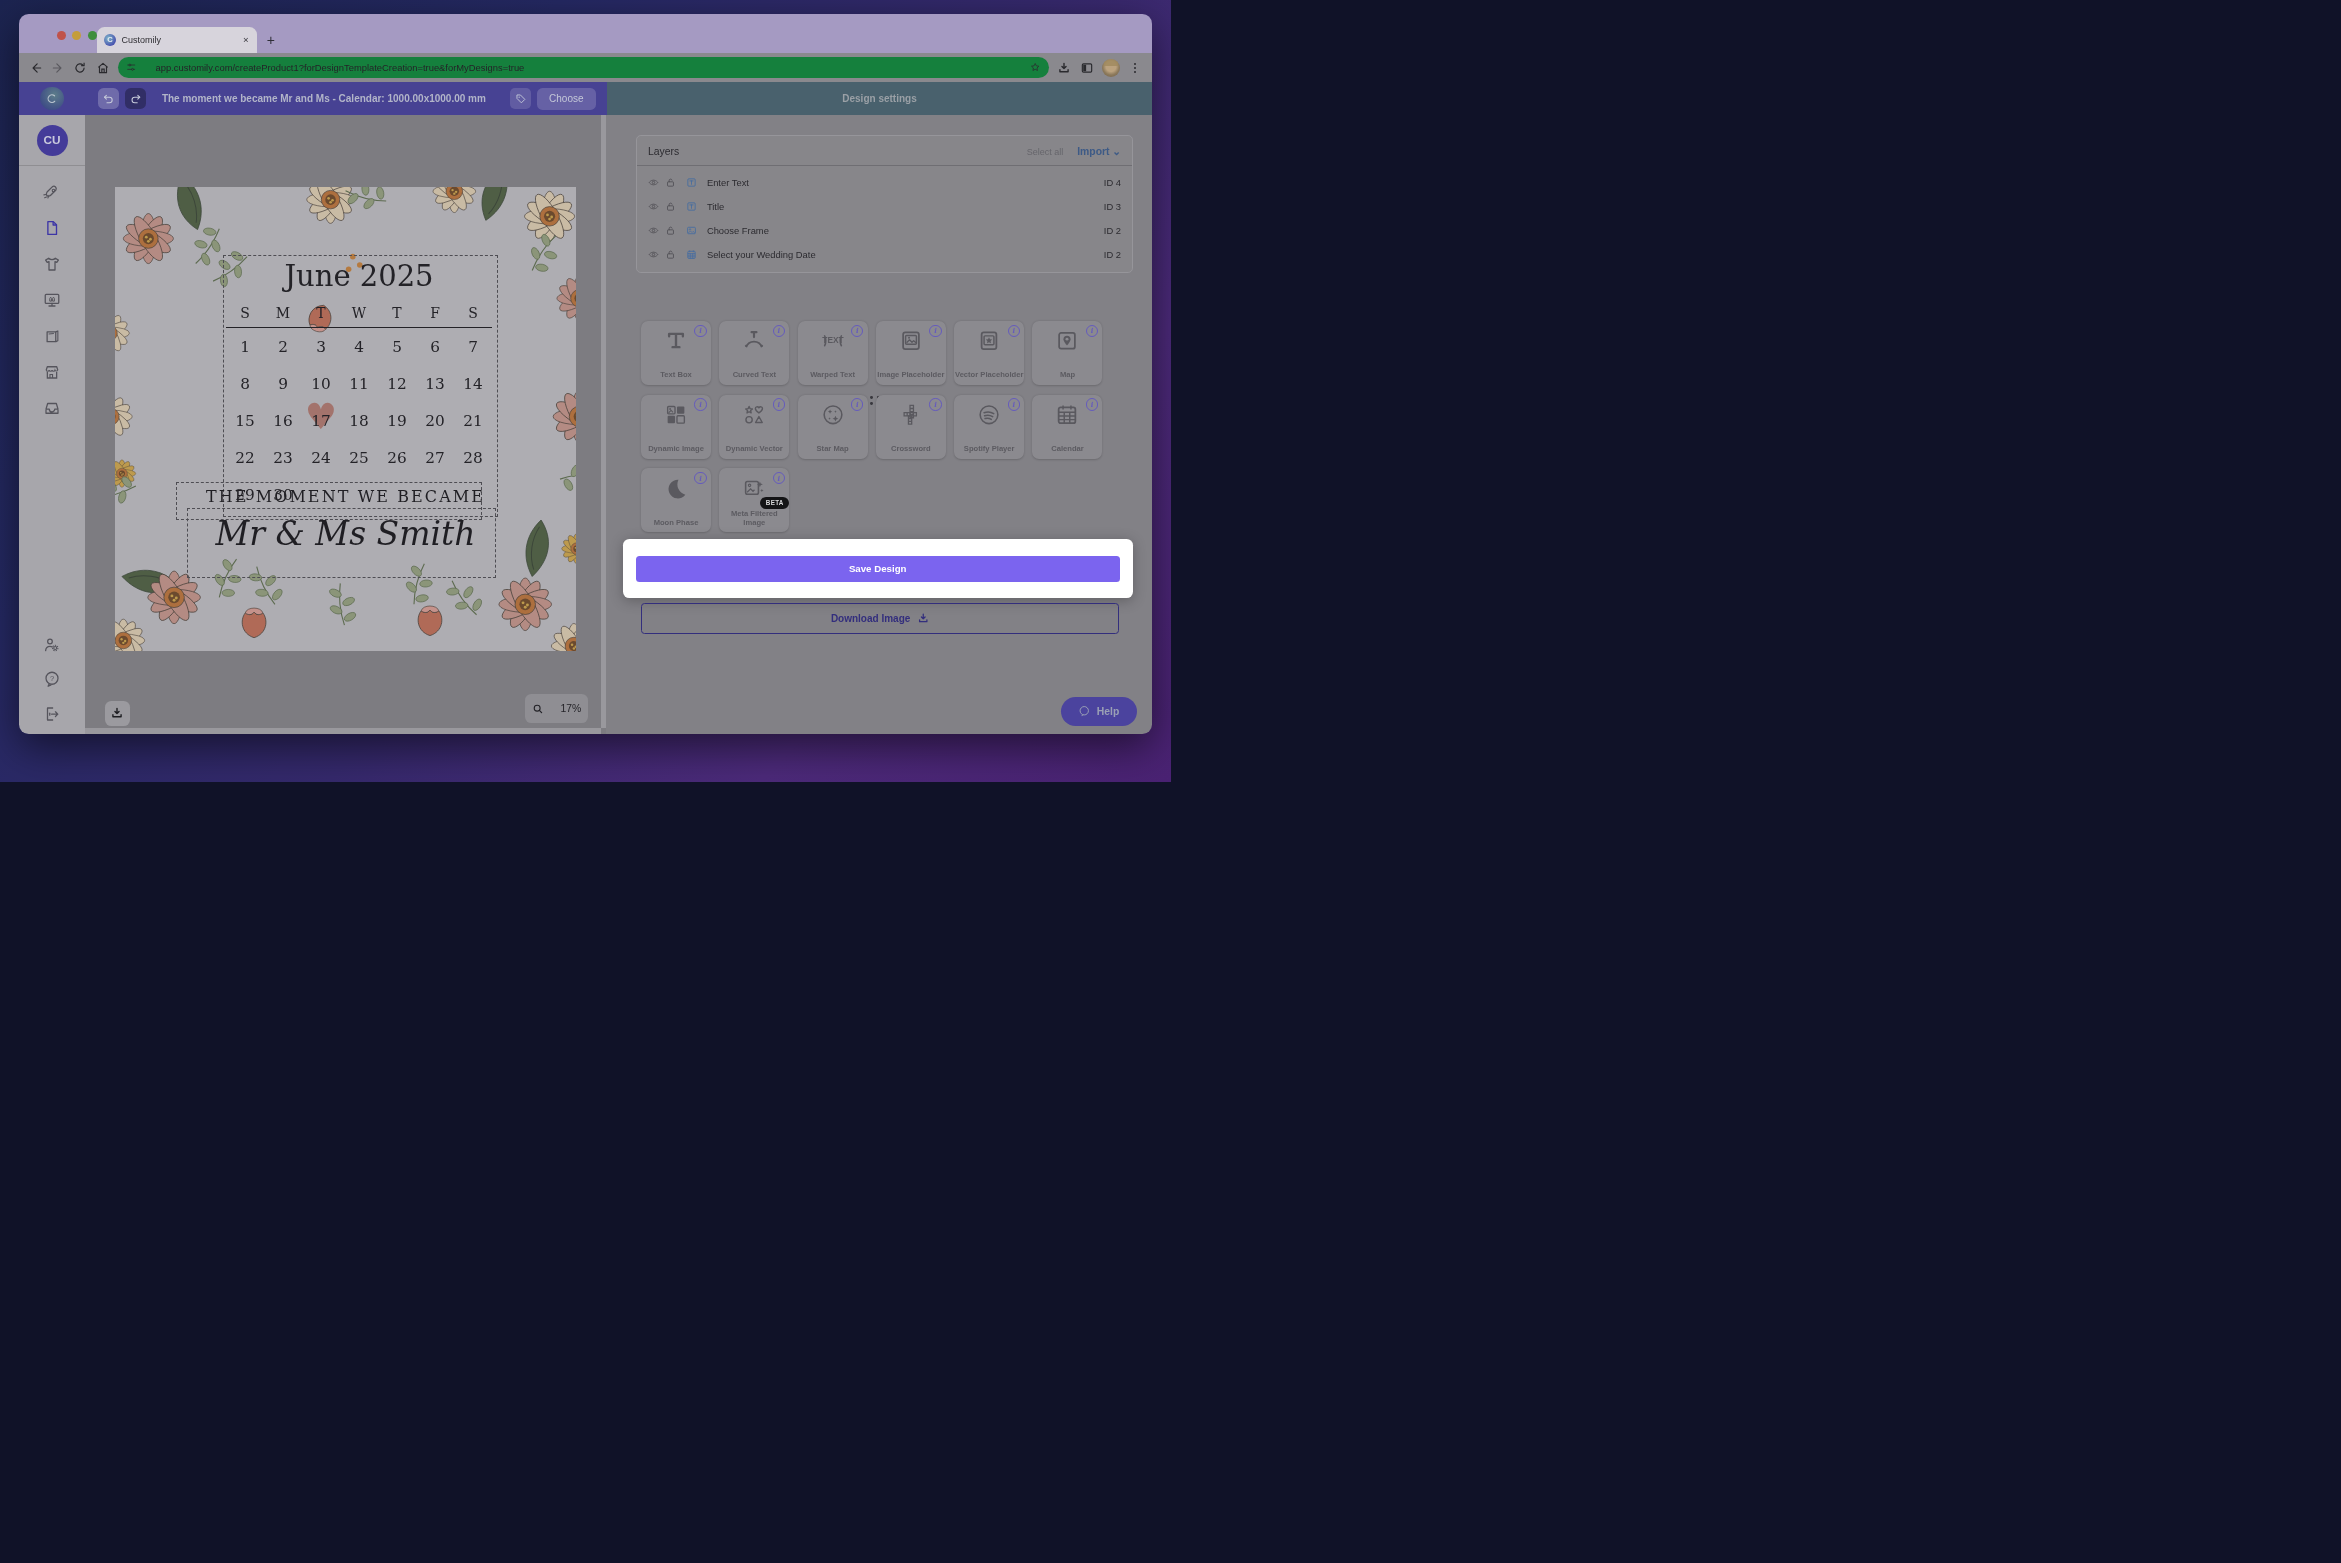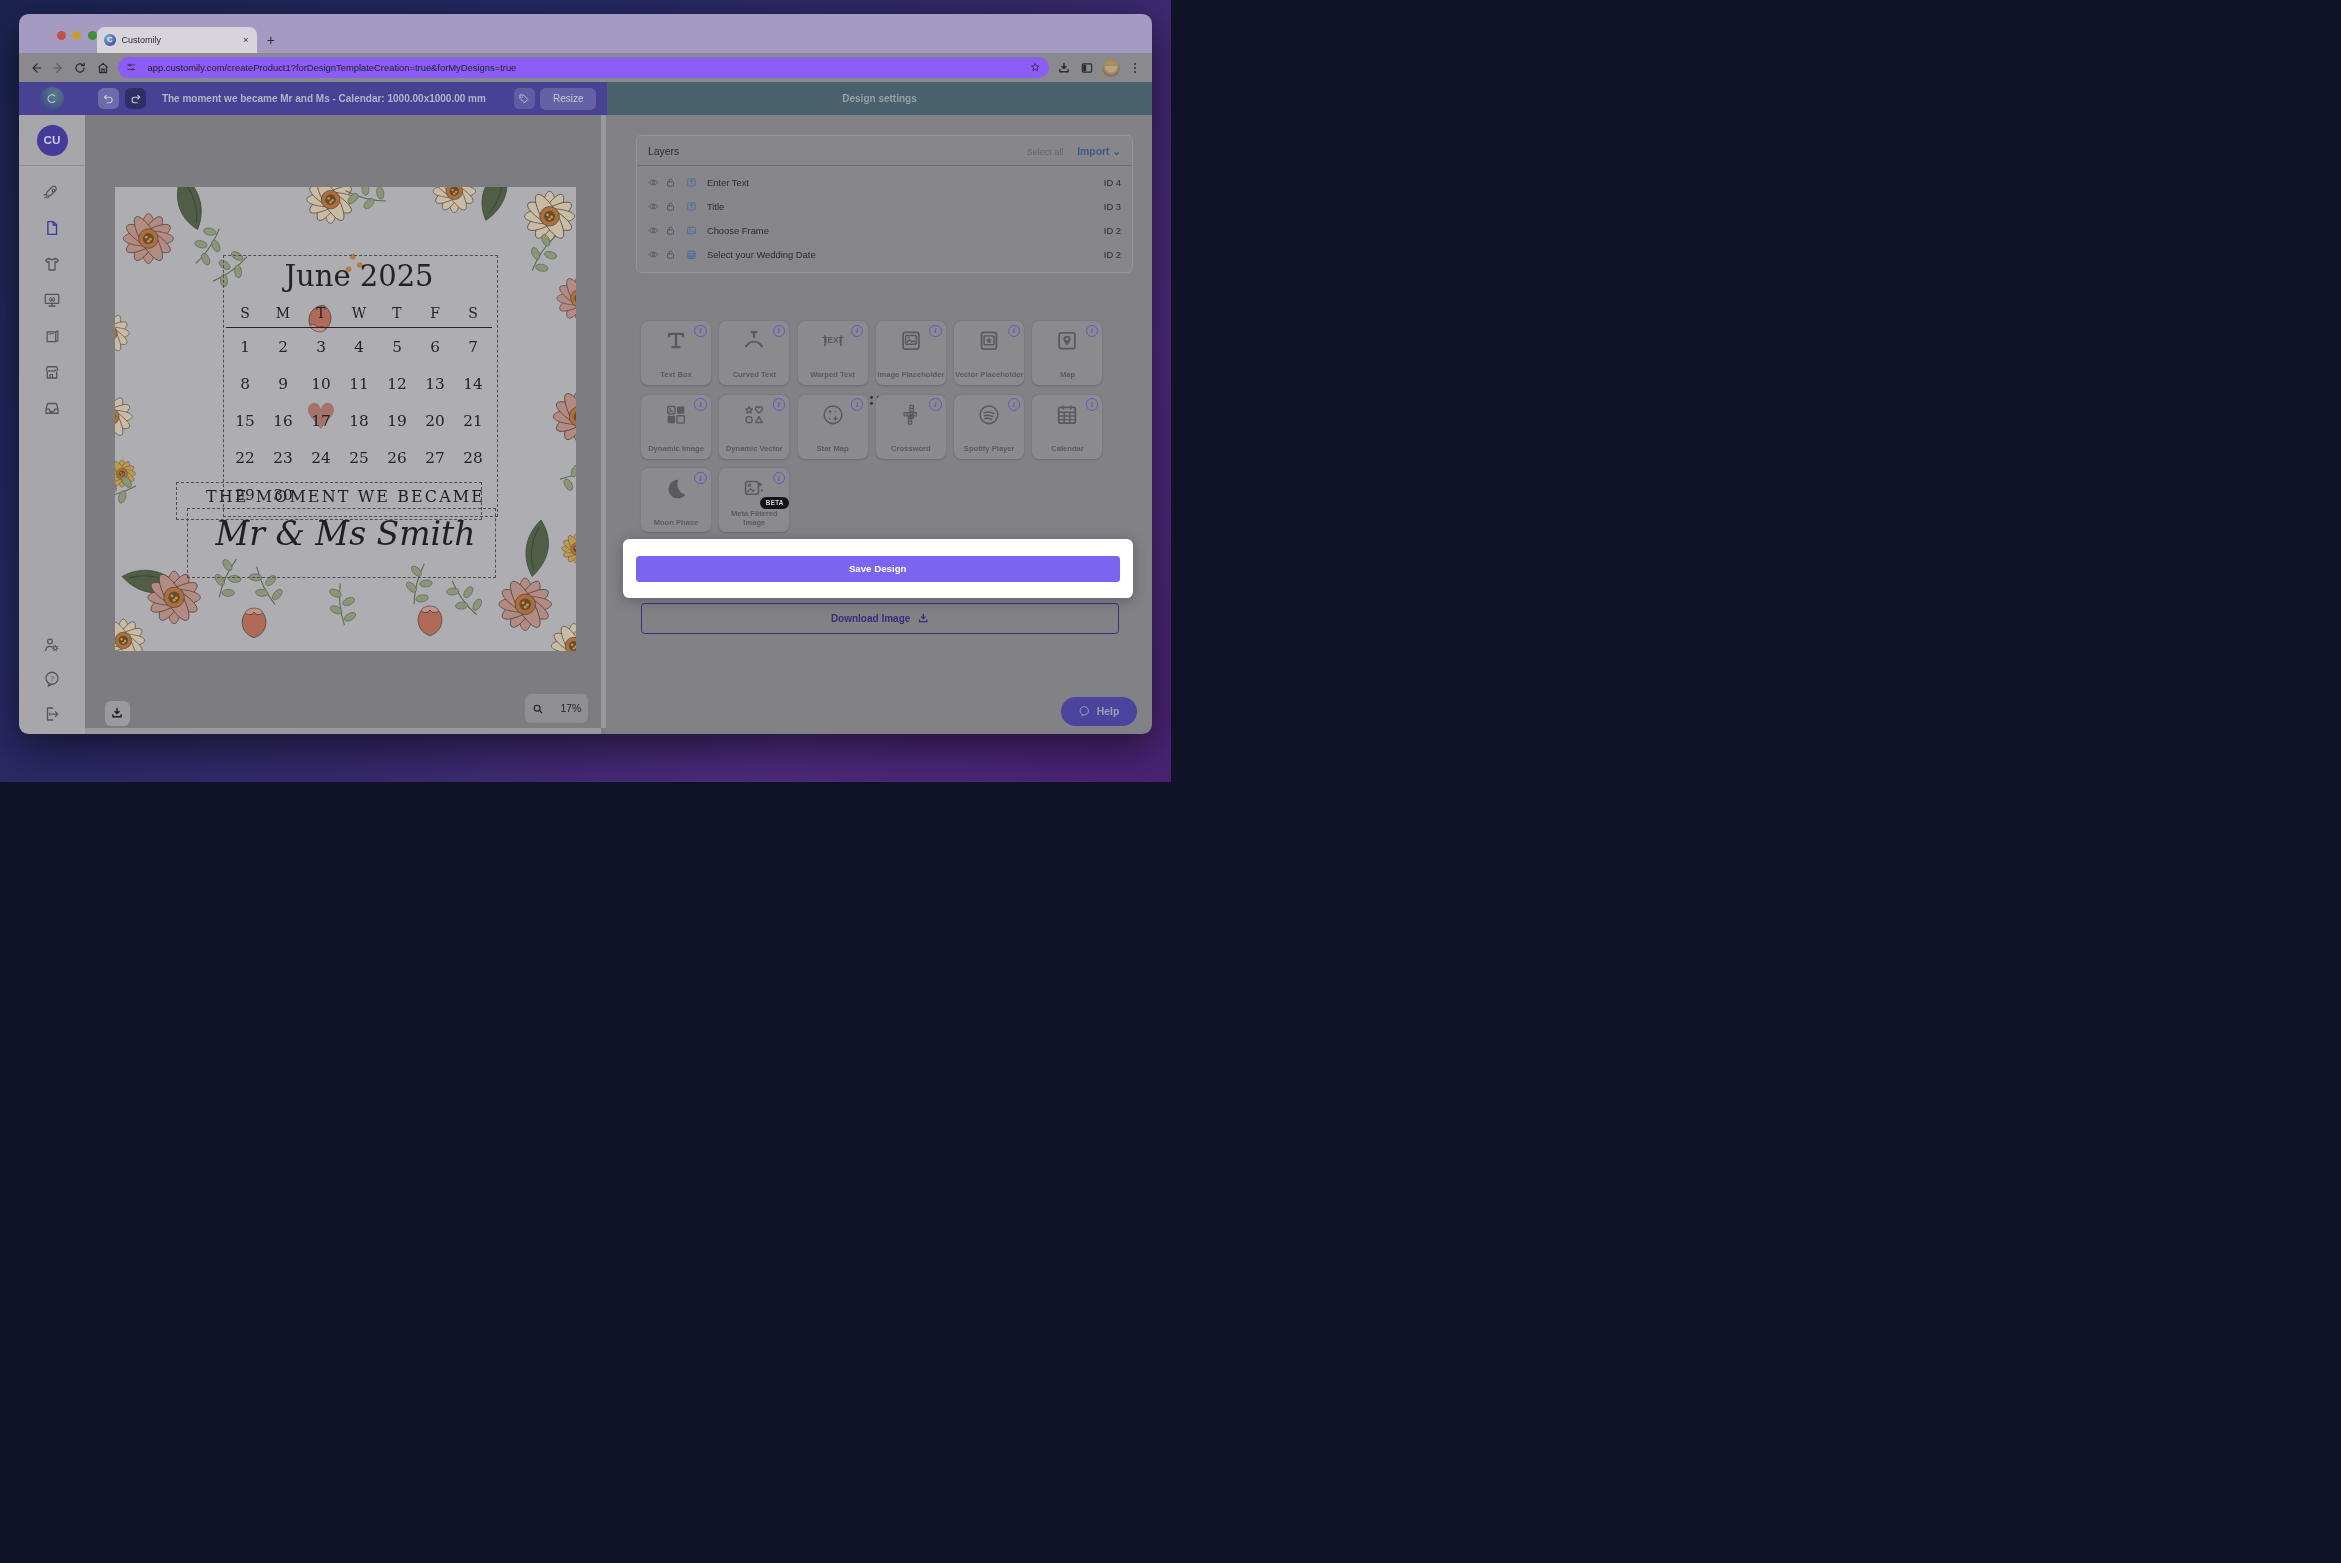--- a/index.html
+++ b/index.html
@@ -18,22 +18,22 @@
     display:flex;align-items:center;padding:0 7px;gap:5.6px;}
   .favicon{width:11.8px;height:11.8px;border-radius:50%;flex:none;
     background:radial-gradient(circle at 35% 35%,#7fb7c9,#4a55b0 70%);
     color:#e8ecf2;font-size:7.6px;font-weight:bold;display:flex;align-items:center;justify-content:center;}
   .tab-title{font-size:9px;color:#2f2e33;flex:1;}
   .tab-close{color:#3c3b41;font-size:9.7px;line-height:1;padding:1.4px;}
   .newtab{color:#2f2e38;font-size:14px;margin:0 0 5.6px 9.7px;line-height:1;}
   .toolbar{height:29px;background:#8a898e;display:flex;align-items:center;padding:0 9.7px;gap:8.3px;flex:none;}
   .nav-ic{width:14px;height:14px;color:#2a2a2e;flex:none;}
   .nav-ic.dim{color:#5a595f;}
-  .urlpill{flex:1;height:21px;background:#8b5cf6;border-radius:11px;display:flex;align-items:center;
-    padding:0 8.3px;gap:11px;min-width:0;}
+  .urlpill{flex:1;height:21px;background:#15803d;border-radius:11px;display:flex;align-items:center;
+    padding:0 8.3px;gap:19px;min-width:0;}
   .url-ic{width:10.4px;height:10.4px;color:#2a2a2e;flex:none;}
   .url-text{font-size:9.4px;color:#242428;white-space:nowrap;overflow:hidden;flex:1;}
   .avatar{width:18px;height:18px;border-radius:50%;flex:none;overflow:hidden;position:relative;
     background:radial-gradient(circle at 50% 42%,#bba27e 0 36%,#8d7a5c 60%,#6d5c44 100%);}
   .avatar::after{content:"";position:absolute;left:2.1px;right:2.1px;top:0.7px;height:7px;border-radius:50% 50% 0 0;
     background:#a08a5e;opacity:.8;}
   
   .appheader{height:33px;display:flex;flex:none;}
   .hseg{display:flex;align-items:center;}
   .hseg.logo{width:66px;background:#474293;justify-content:center;}
@@ -417,21 +417,21 @@
               <use href="#sym-redo"></use>
             </svg>
           </span>
         <span class="doc-title">The moment we became Mr and Ms - Calendar: 1000.00x1000.00 mm</span>
         <span class="spacer"></span>
         <span class="tagbtn">
             <svg width="11.8" height="11.8" viewBox="0 0 24 24">
               <use href="#sym-tag"></use>
             </svg>
           </span>
-        <span class="resizebtn">Resize</span>
+        <span class="resizebtn">Choose</span>
       </div>
       <div class="hseg pan">
         <span class="panel-title">Design settings</span>
       </div>
     </div>
 
     <div class="content">
 
       <aside class="sidebar">
         <div class="cu">CU</div>

